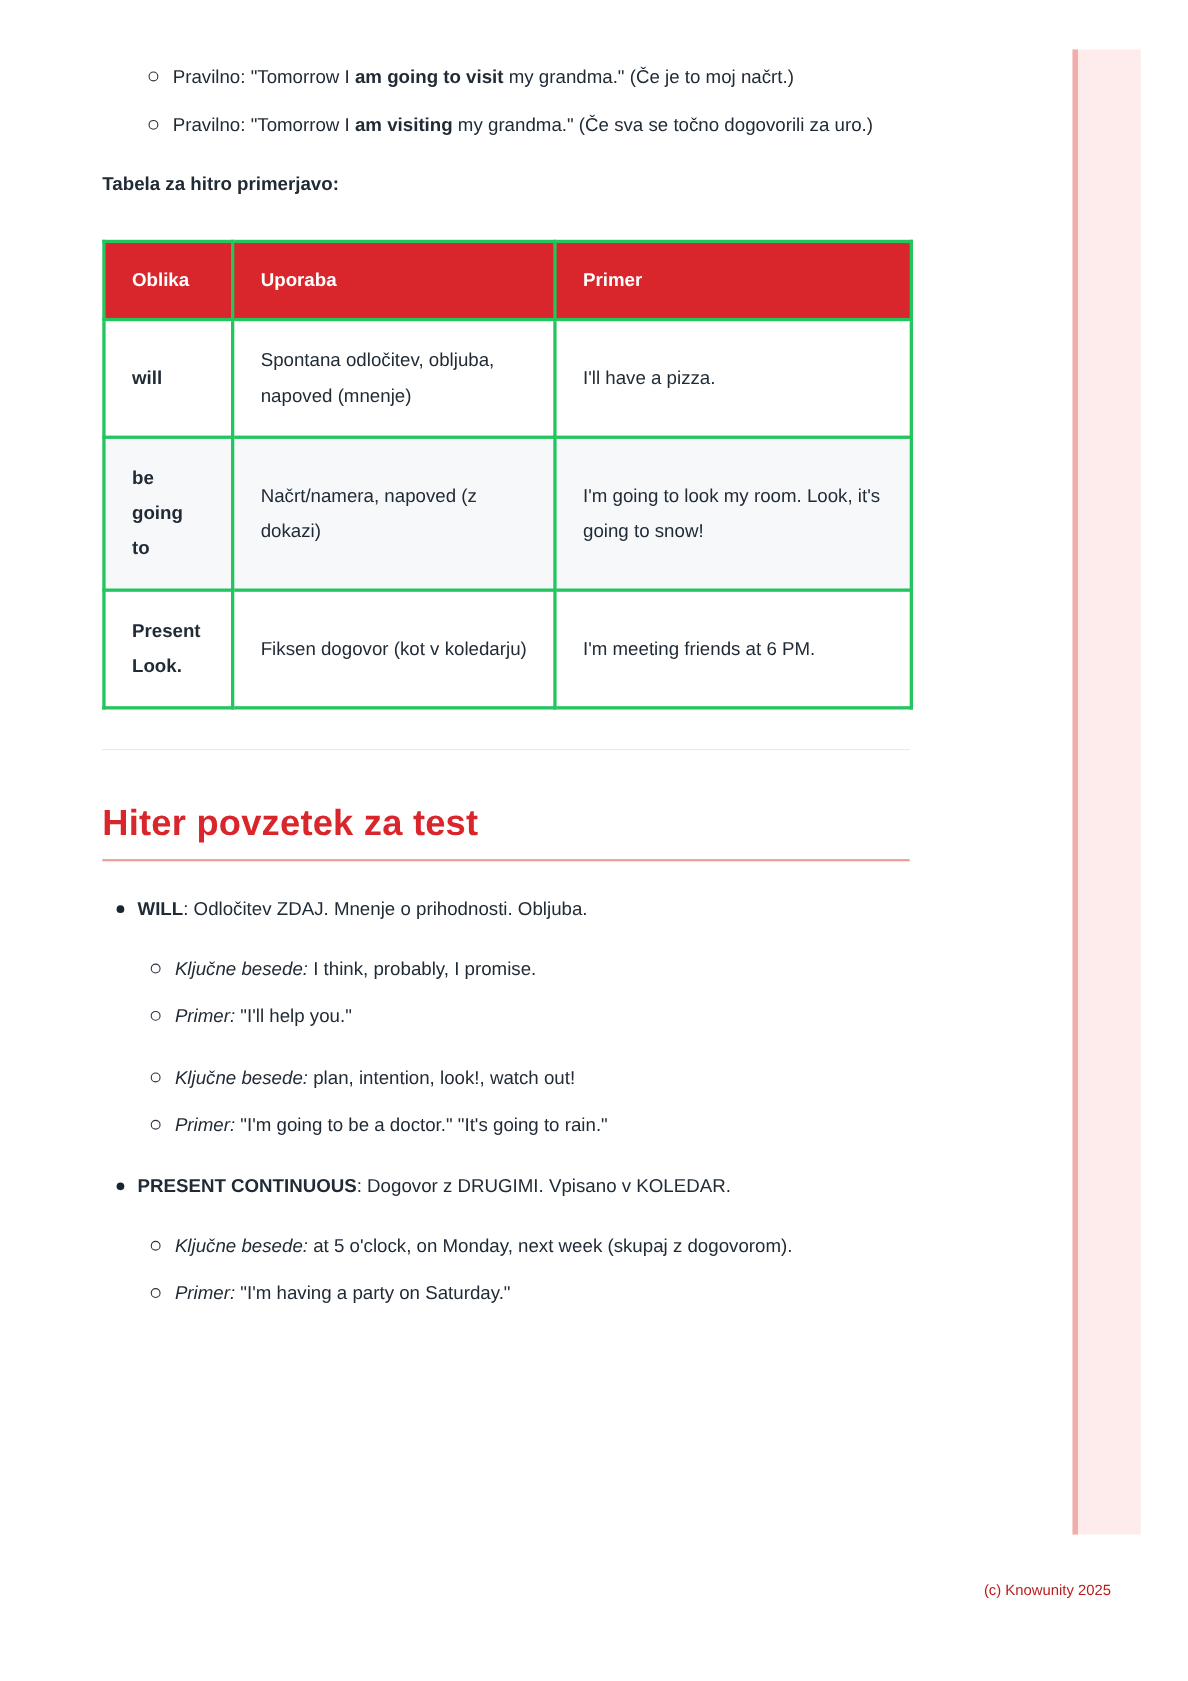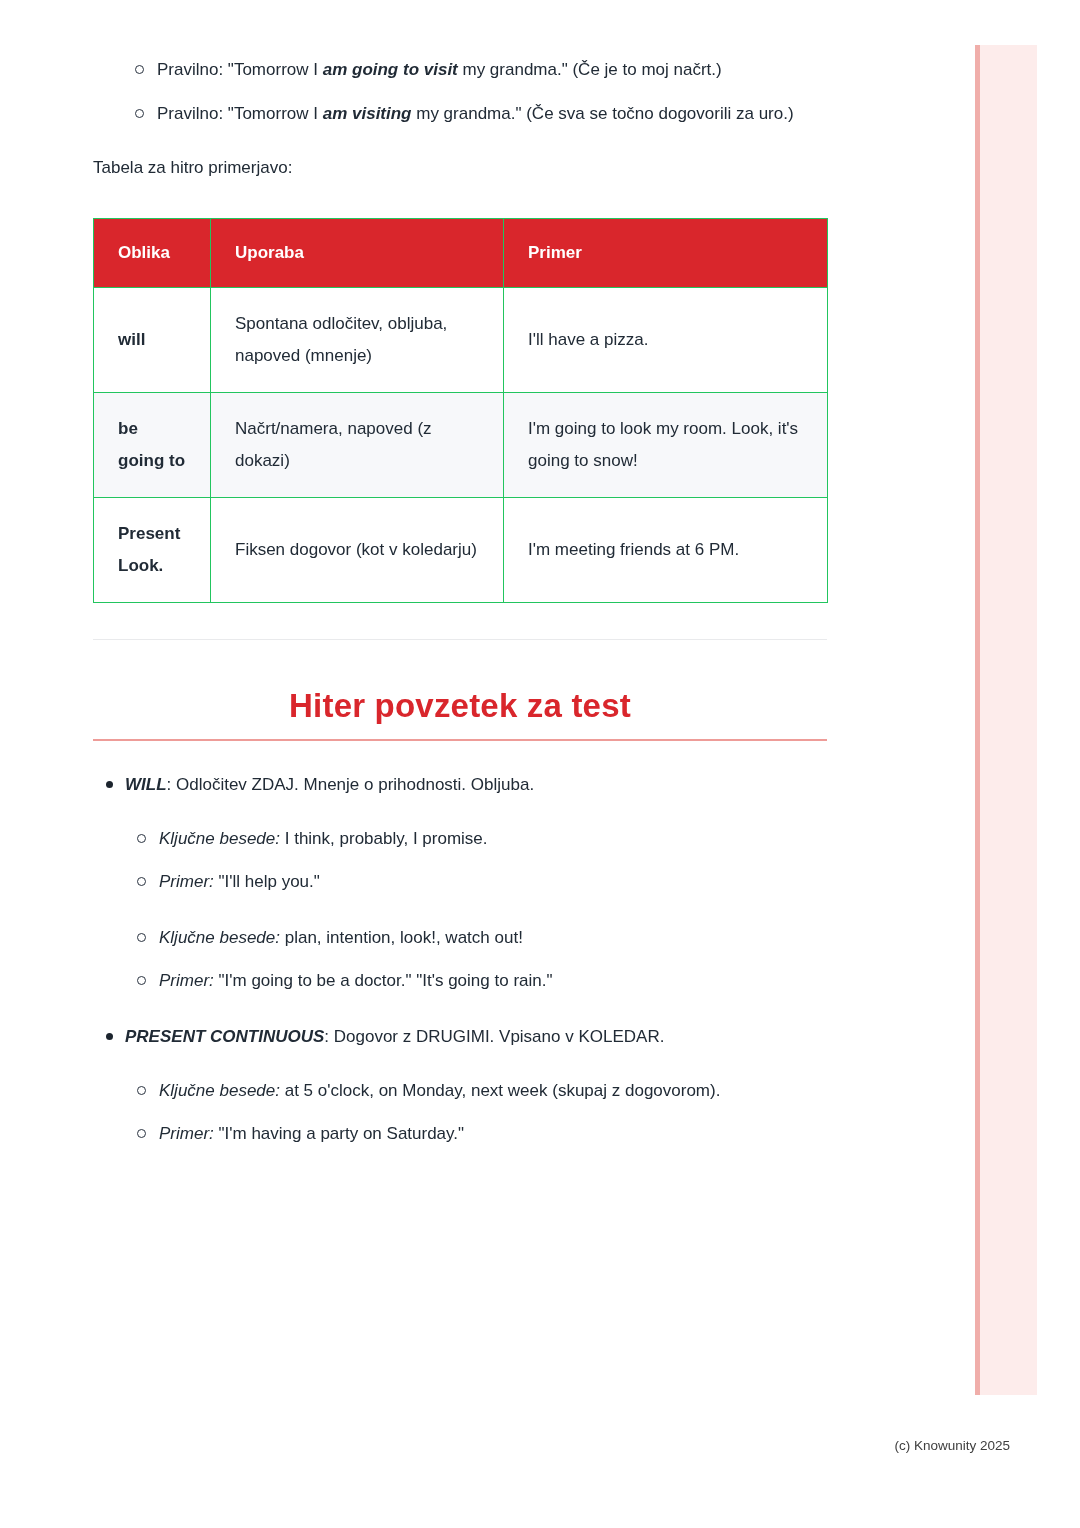--- a/index.html
+++ b/index.html
@@ -15,56 +15,56 @@
   
   .intro-item { display:flex; gap:13px; margin-left:42px; margin-bottom:12px; }
   .ring {
     width:7px; height:7px; border:1.5px solid #2a3340; border-radius:50%;
     flex:none; margin-top:11px;
   }
   .disc {
     width:7px; height:7px; background:#1c242e; border-radius:50%;
     flex:none; margin-top:12px;
   }
-  b, .bold { font-weight:bold;font-style:italic; }
+  b, .bold { font-weight:bold; }
 
-  .table-label { font-weight:normal; margin:22px 0 4px 0; }
+  .table-label { font-weight:bold; margin:22px 0 4px 0; }
 
   table {
     border-collapse:collapse; width:100%; margin-top:34px;
     table-layout:fixed;
   }
-  th, td { border:1px solid #22c55e; padding:20px 24px; text-align:left; vertical-align:middle; font-weight:normal; }
+  th, td { border:3px solid #22c55e; padding:20px 24px; text-align:left; vertical-align:middle; font-weight:normal; }
   th { background:#d9262c; color:#ffffff; font-weight:bold; padding:18px 24px; }
   col.c1 { width:117px; } col.c2 { width:293px; } col.c3 { width:324px; }
   td.form { font-weight:bold; }
   tr.alt td { background:#f7f8fa; }
 
   .divider { border:none; border-top:1px solid #e9eaec; margin:36px 0 0 0; }
 
   h1.section-title {
     color:#d9262c; font-size:33px; line-height:40px; font-weight:bold;
-    margin:46px 0 0 0; letter-spacing:0.2px;text-align:center;
+    margin:46px 0 0 0; letter-spacing:0.2px;
   }
   .title-underline { border:none; border-top:2px solid #ee9c98; margin:13px 0 0 0; }
 
   .summary { margin-top:28px;text-align:center; }
   .sum-item { margin-bottom:24px; }
   .sum-head { display:flex; gap:12px; margin-left:13px; }
   .sub-list { margin-top:22px; }
   .sub-item { display:flex; gap:13px; margin-left:44px; margin-bottom:11px; }
   .ital { font-style:italic; }
 
   .side-stripe {
     position:absolute; left:975px; top:45px; width:57px; height:1350px;
     background:#fdeceb; border-left:5px solid #f0aeaa;
   }
   .footer {
     position:absolute; top:1436px; right:70px;
-    color:#404040; font-size:13.5px; line-height:20px;
+    color:#b91c1c; font-size:13.5px; line-height:20px;
   }
 </style>
 </head>
 <body>
 
 <div class="side-stripe"></div>
 
 <div class="content">
 
   <div>

